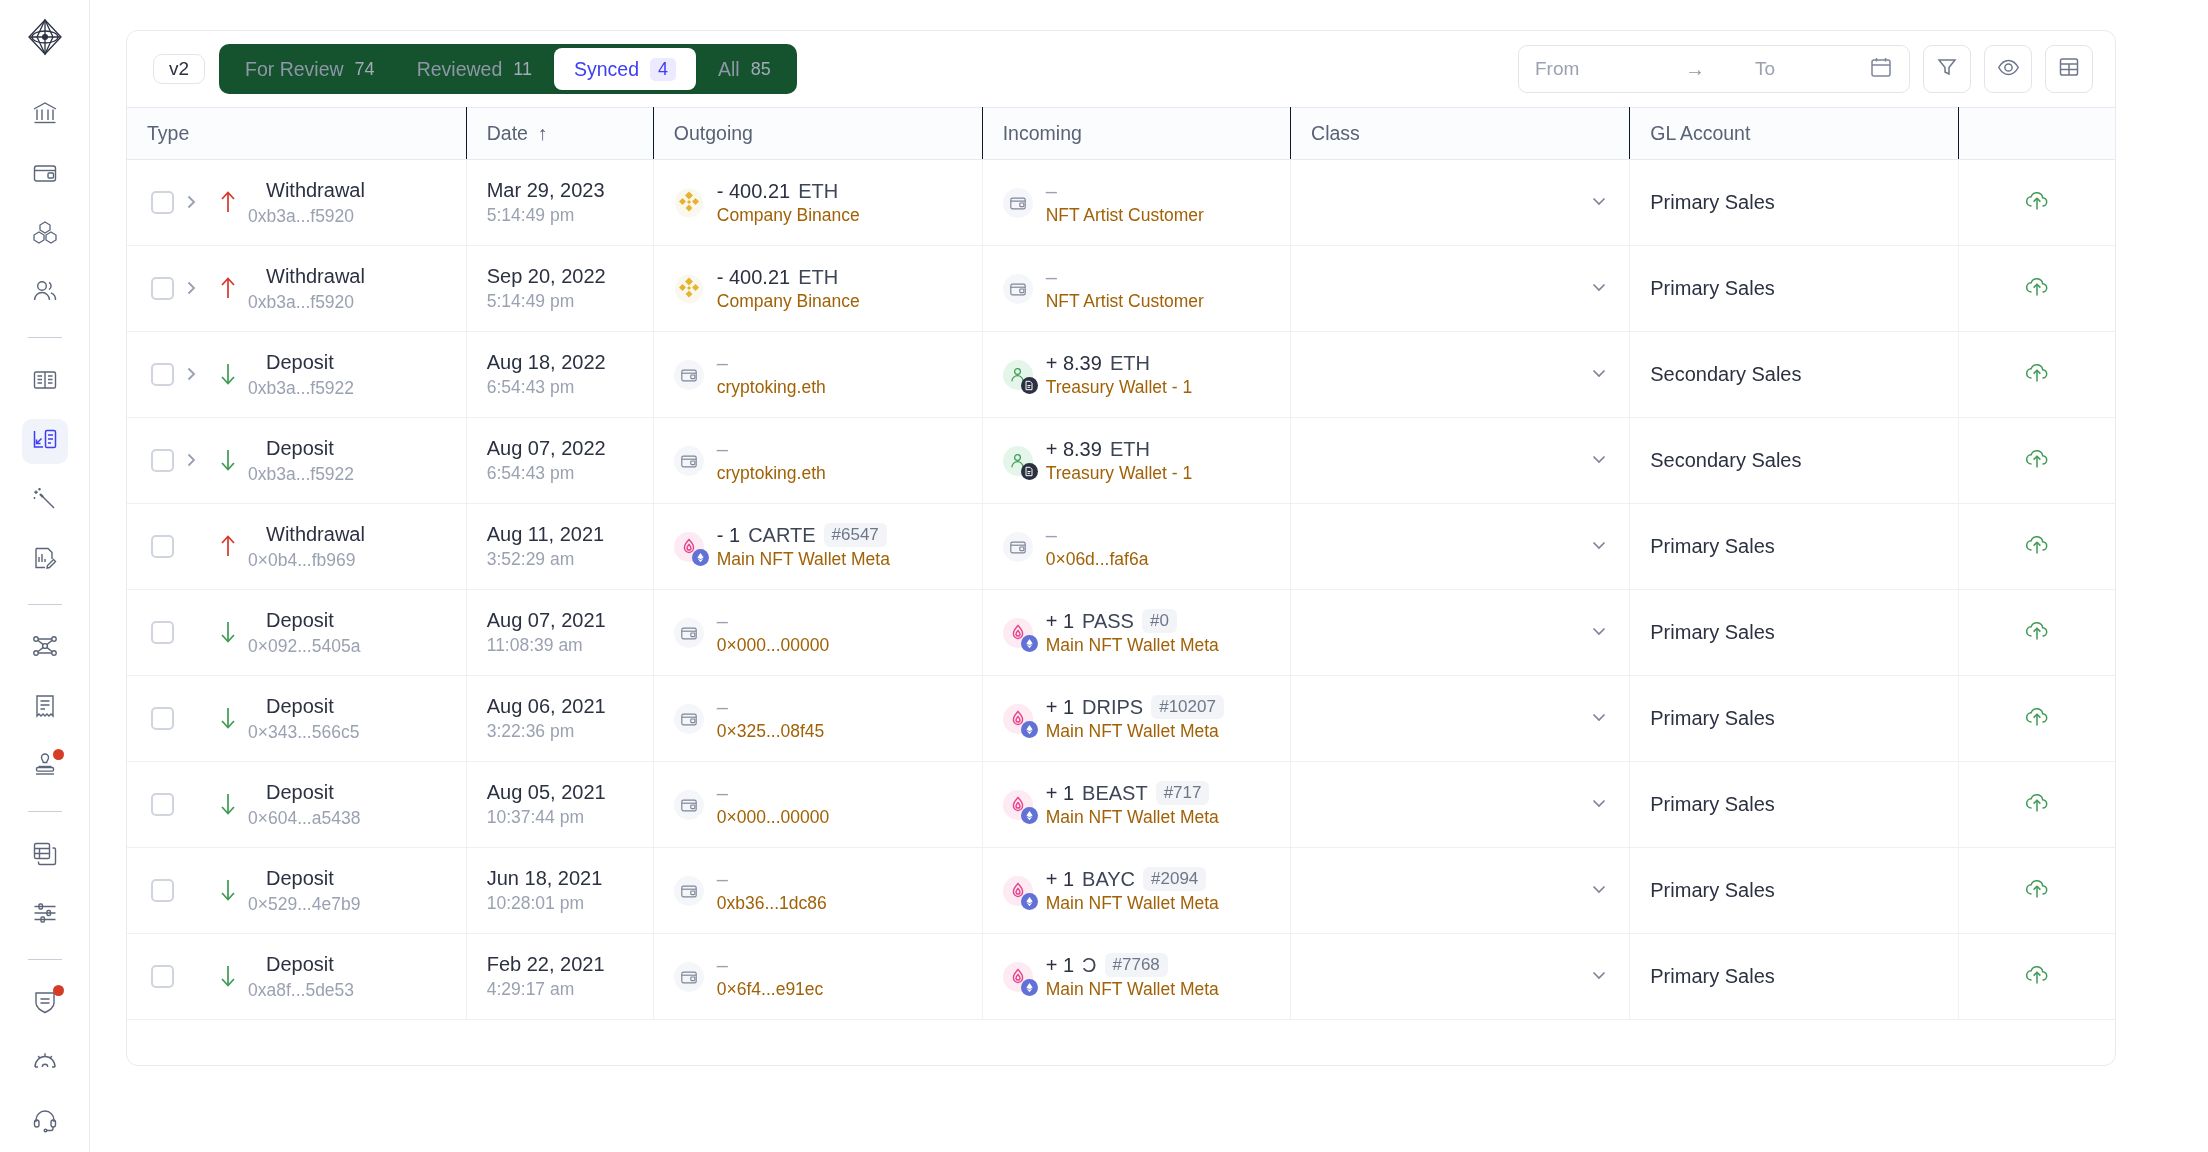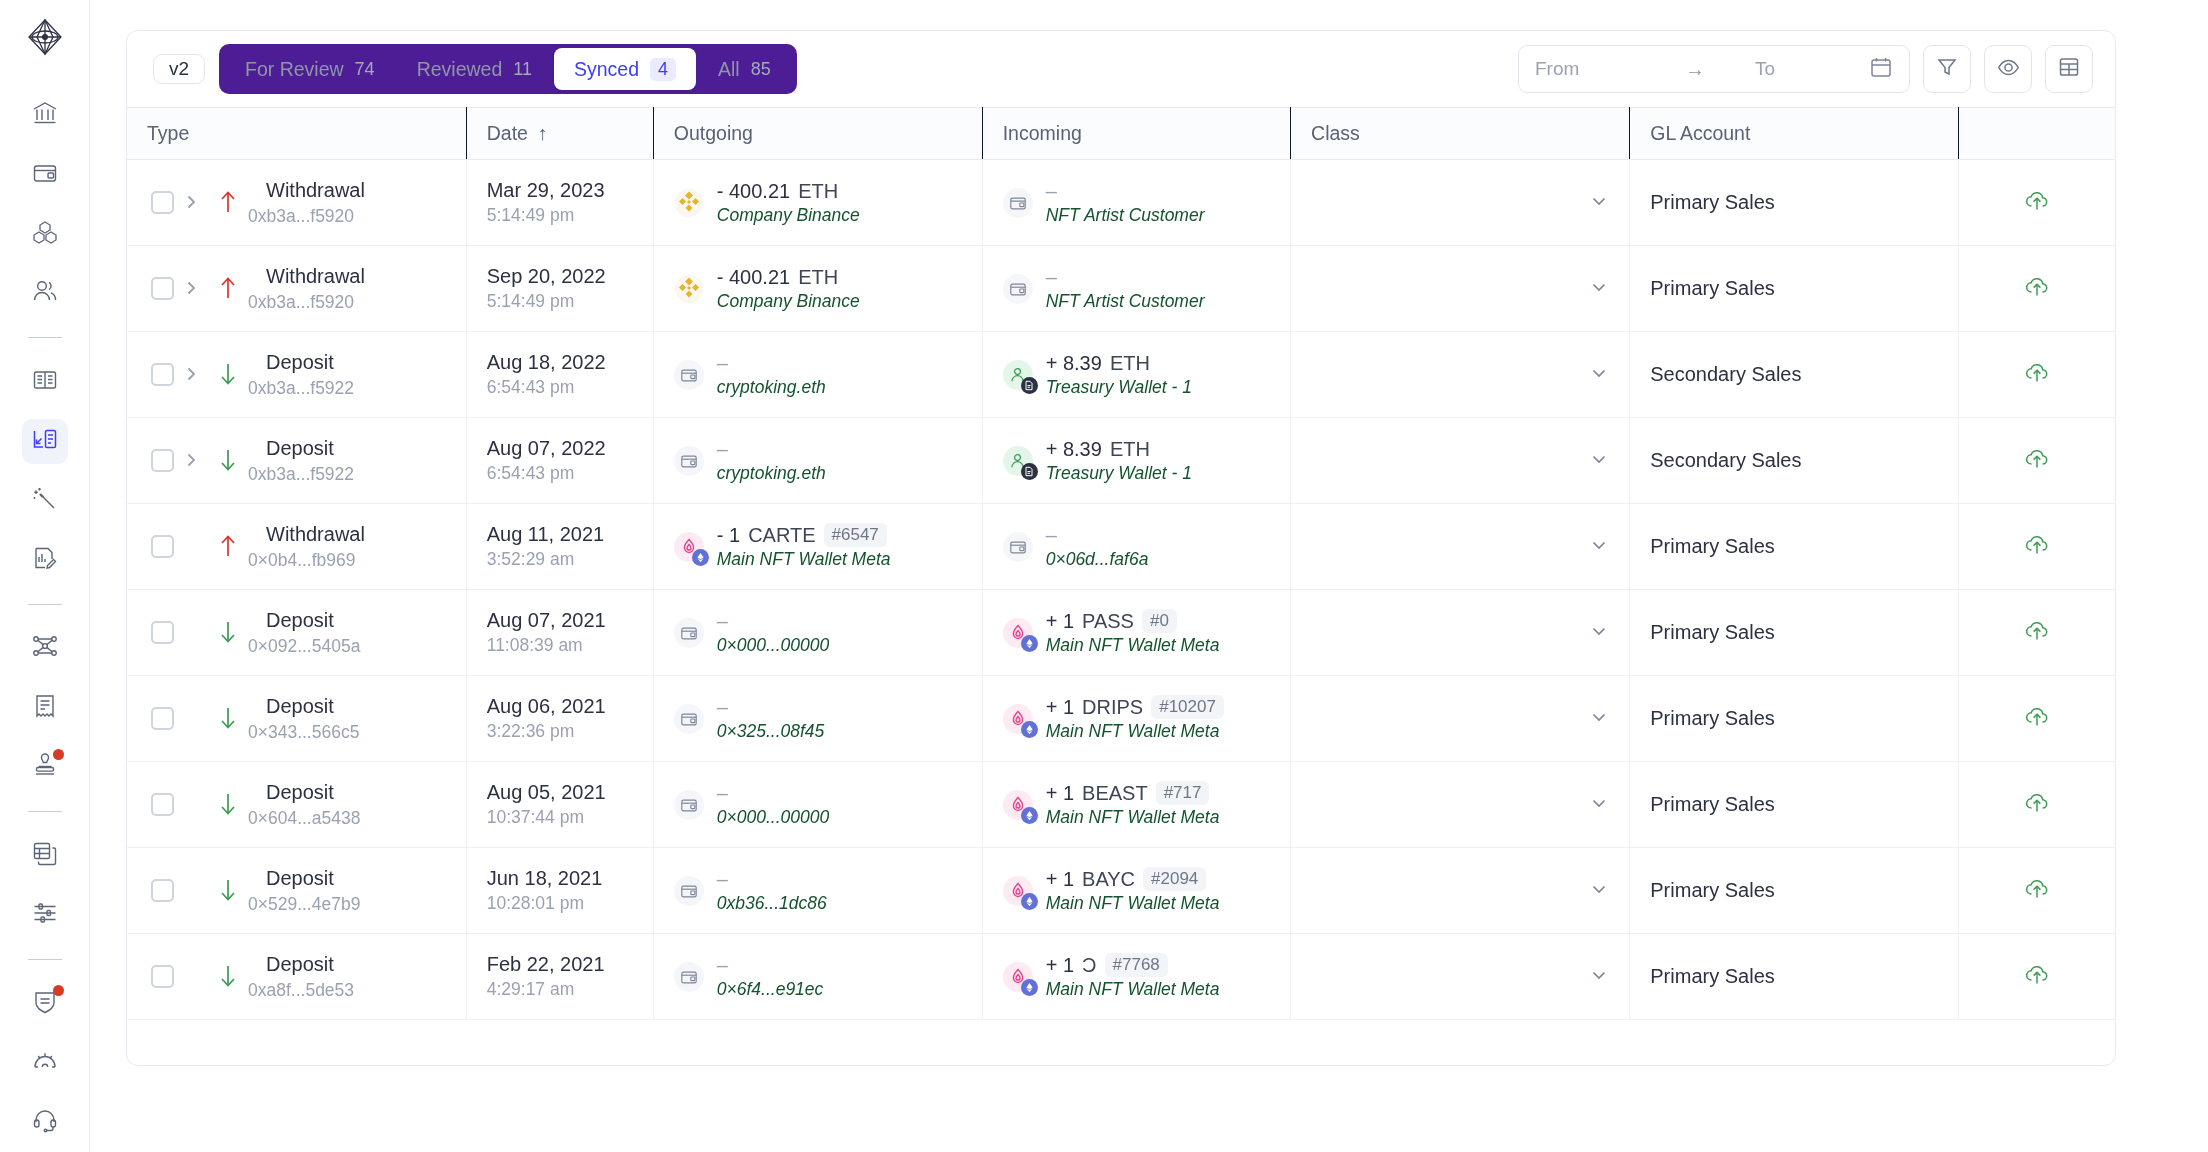--- a/index.html
+++ b/index.html
@@ -49,21 +49,21 @@
     padding: 0 22px 0 26px; gap: 14px;
   }
   .version-pill {
     height: 30px; min-width: 52px; padding: 8px 14px;
     border: 1px solid #e2e5ec; border-radius: 9px;
     display: flex; align-items: center; justify-content: center;
     font-size: 19px; color: #2c3142; font-weight: 400;
     background: #fff; cursor: pointer;
   }
   .tabbar {
-    height: 50px; background: #4c1d95; border-radius: 10px;
+    height: 50px; background: #14532d; border-radius: 10px;
     display: flex; align-items: center; padding: 4px 6px; gap: 2px;
   }
   .tab {
     height: 42px; padding: 0 20px; border-radius: 8px;
     display: flex; align-items: center; gap: 11px;
     font-size: 19.5px; color: #8f96a8; cursor: pointer; white-space: nowrap;
   }
   .tab .cnt { font-size: 18px; color: #a4aab9; }
   .tab.active {
     background: #ffffff; color: #3d3df5; font-weight: 400;
@@ -147,21 +147,21 @@
   .av .chainbadge.eth { background: #6271d6; }
   .av .chainbadge.doc { background: #2c3142; }
 
   .amt { font-size: 20px; color: #2c3142; display: flex; align-items: center; gap: 8px; white-space: nowrap;}
   .amt .unit { color: #3e4556; }
   .amt .dash { color: #9aa1b1; font-size: 20px;}
   .tokenid {
     font-size: 17px; color: #6e7789;
     background: #f2f4f7; border-radius: 6px; padding: 2px 8px;
   }
-  .sub { font-size: 17.5px; color: #14532d; margin-top: 2px; white-space: nowrap; font-style: italic;}
+  .sub { font-size: 17.5px; color: #a16207; margin-top: 2px; white-space: nowrap;}
 
   .class-cell { display: flex; align-items: center; justify-content: flex-end; color: #7d8598; cursor: pointer;}
   .gl { font-size: 20px; color: #2c3142; }
   .sync-cell { display: flex; align-items: center; justify-content: center; }
 </style>
 </head>
 <body>
 
 <div class="app">
 

